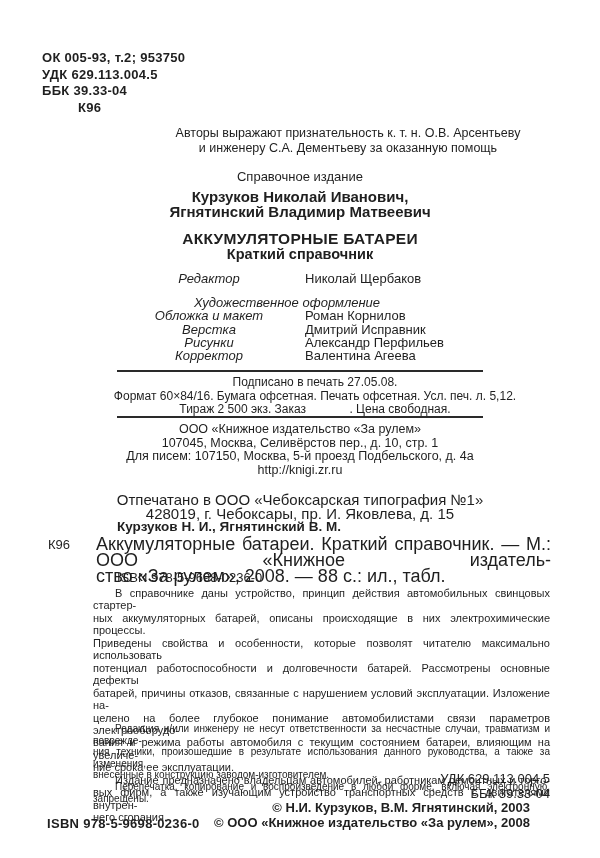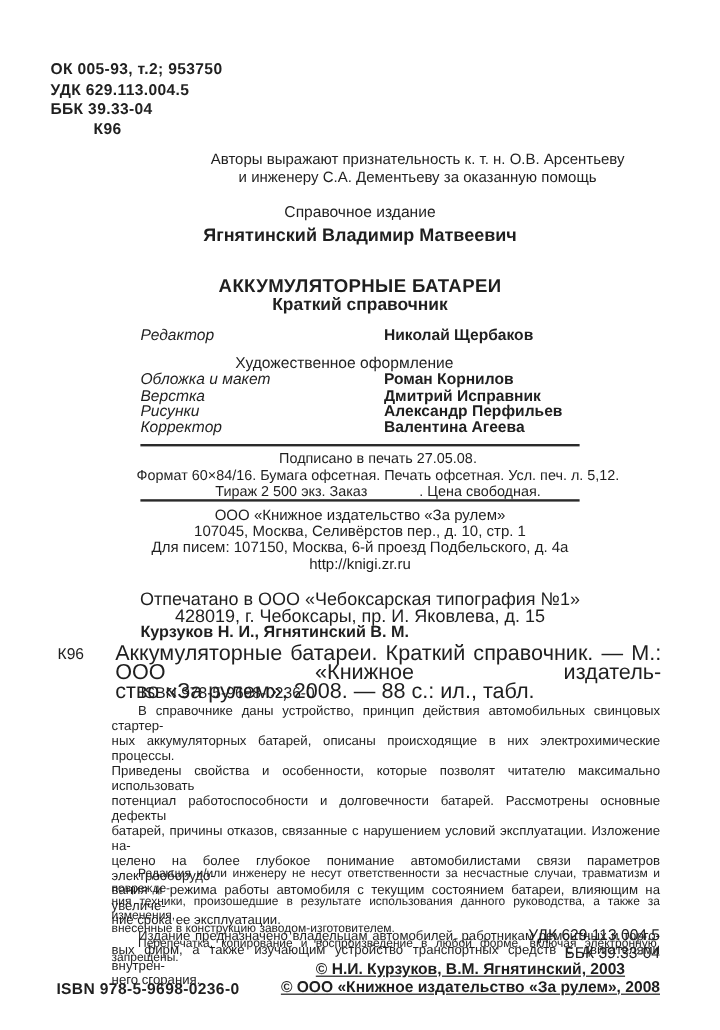--- a/index.html
+++ b/index.html
@@ -25,23 +25,23 @@
   #authors{top:190px;font-size:15px;line-height:14.5px;font-weight:bold;}
 
   
   #book-title{top:230px;font-size:15.5px;font-weight:bold;letter-spacing:.3px;}
   #book-subtitle{top:246px;font-size:14.5px;font-weight:bold;}
 
   
   #staff{left:117px;top:272px;width:366px;font-size:13px;}
   #staff .row{display:flex;line-height:13.2px;}
   #staff .row.first{margin-bottom:11px;}
-  #staff .lbl{width:184px;text-align:left;font-style:italic;flex:none;}
-  #staff .val{margin-left:19px;text-align:right;font-weight:bold;}
-  #staff .section{text-align:center;line-height:13.2px;padding-right:26px;}
+  #staff .lbl{width:184px;text-align:center;font-style:italic;flex:none;}
+  #staff .val{margin-left:4px;text-align:right;}
+  #staff .section{font-style:italic;text-align:center;line-height:13.2px;padding-right:26px;}
 
   
   .rule{left:117px;width:366px;border-top:2px solid #2a2a2a;height:0;}
   #rule1{top:370px;}
   #rule2{top:416px;}
 
   
   #imprint{top:376px;font-size:12px;line-height:13.6px;padding-left:15px;}
 
   
@@ -60,41 +60,42 @@
   #annotation{left:93px;top:587px;width:457px;font-size:11px;line-height:12.45px;}
   
   #legal{left:93px;top:723px;width:457px;font-size:10px;line-height:11.6px;}
 
   .just-block > div{text-align:justify;text-align-last:justify;}
   .just-block > div:last-child{text-align-last:left;}
   .just-block.indent-first > div:first-child{text-indent:22px;}
 
   
   #udk-bbk{right:50px;top:772px;font-size:13px;line-height:14.5px;text-align:right;}
-  #copyright{right:50px;top:801px;font-size:13px;line-height:14.5px;text-align:center;font-weight:bold;text-decoration:underline;}
+  #copyright{right:70px;top:801px;font-size:13px;line-height:14.5px;text-align:right;font-weight:bold;}
   #isbn-bottom{left:47px;top:816px;font-size:13px;font-weight:bold;letter-spacing:.3px;}
 </style>
 </head>
 <body>
 
 <div id="codes" class="abs">
   <div>ОК 005-93, т.2; 953750</div>
   <div>УДК 629.113.004.5</div>
   <div>ББК 39.33-04</div>
   <div class="indent">К96</div>
 </div>
 
 <div id="ack" class="abs center">
   <div>Авторы выражают признательность к. т. н. О.В. Арсентьеву</div>
   <div>и инженеру С.А. Дементьеву  за оказанную помощь</div>
 </div>
 
 <div id="edition-type" class="abs center">Справочное издание</div>
 
 <div id="authors" class="abs center">
+  <div>Курзуков Николай Иванович,</div>
   <div>Ягнятинский Владимир Матвеевич</div>
 </div>
 
 <div id="book-title" class="abs center">АККУМУЛЯТОРНЫЕ БАТАРЕИ</div>
 <div id="book-subtitle" class="abs center">Краткий справочник</div>
 
 <div id="staff" class="abs">
   <div class="row first">
     <span class="lbl">Редактор</span>
     <span class="val">Николай Щербаков</span>
@@ -123,21 +124,21 @@
 
 <div id="imprint" class="abs center">
   <div>Подписано в печать 27.05.08.</div>
   <div>Формат 60×84/16. Бумага офсетная. Печать офсетная. Усл. печ. л. 5,12.</div>
   <div>Тираж 2 500 экз. Заказ&nbsp;&nbsp;&nbsp;&nbsp;&nbsp;&nbsp;&nbsp;&nbsp;&nbsp;&nbsp;&nbsp;&nbsp;&nbsp;. Цена свободная.</div>
 </div>
 
 <div id="publisher" class="abs center">
   <div>ООО «Книжное издательство «За рулем»</div>
   <div>107045, Москва, Селивёрстов пер., д. 10, стр. 1</div>
-  <div>Для писем: 107150, Москва, 6-й проезд Подбельского, д. 4а</div>
+  <div>Для писем: 107150, Москва, 5-й проезд Подбельского, д. 4а</div>
   <div>http://knigi.zr.ru</div>
 </div>
 
 <div id="printery" class="abs center">
   <div>Отпечатано в ООО «Чебоксарская типография №1»</div>
   <div>428019, г. Чебоксары, пр. И. Яковлева, д. 15</div>
 </div>
 
 <div id="catalog-heading" class="abs">Курзуков Н. И., Ягнятинский В. М.</div>
 <div id="catalog-index" class="abs">К96</div>

